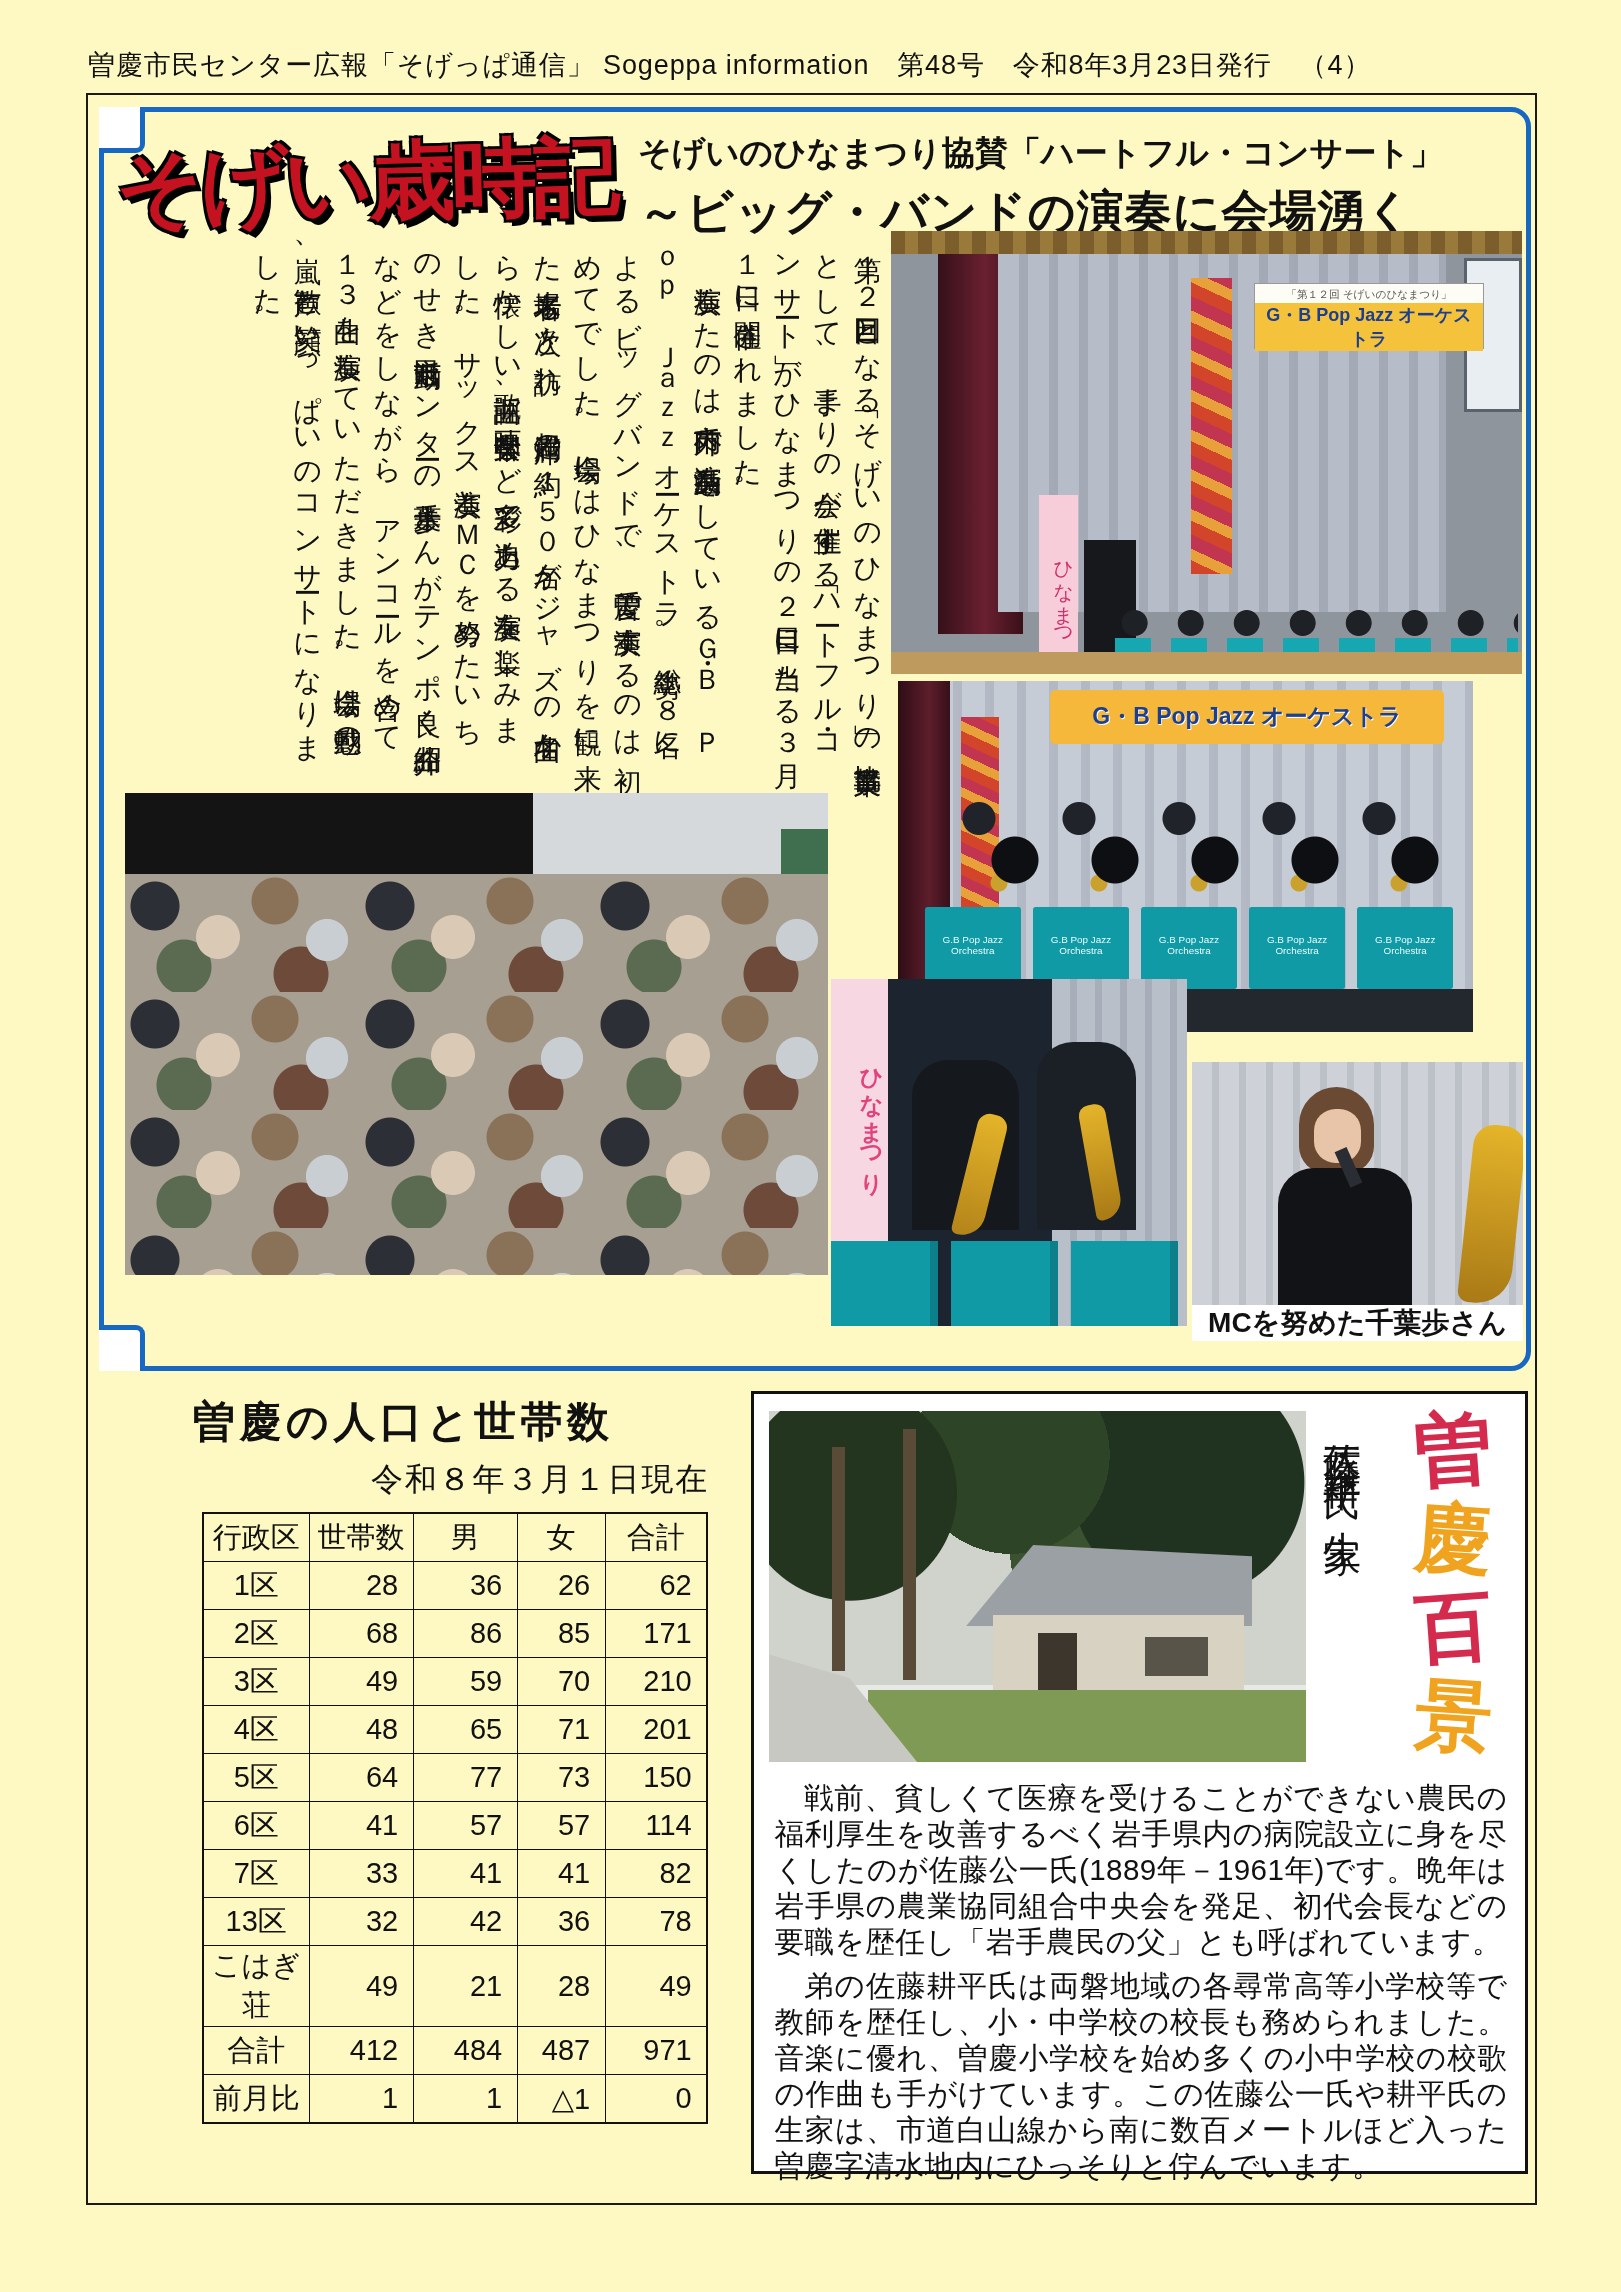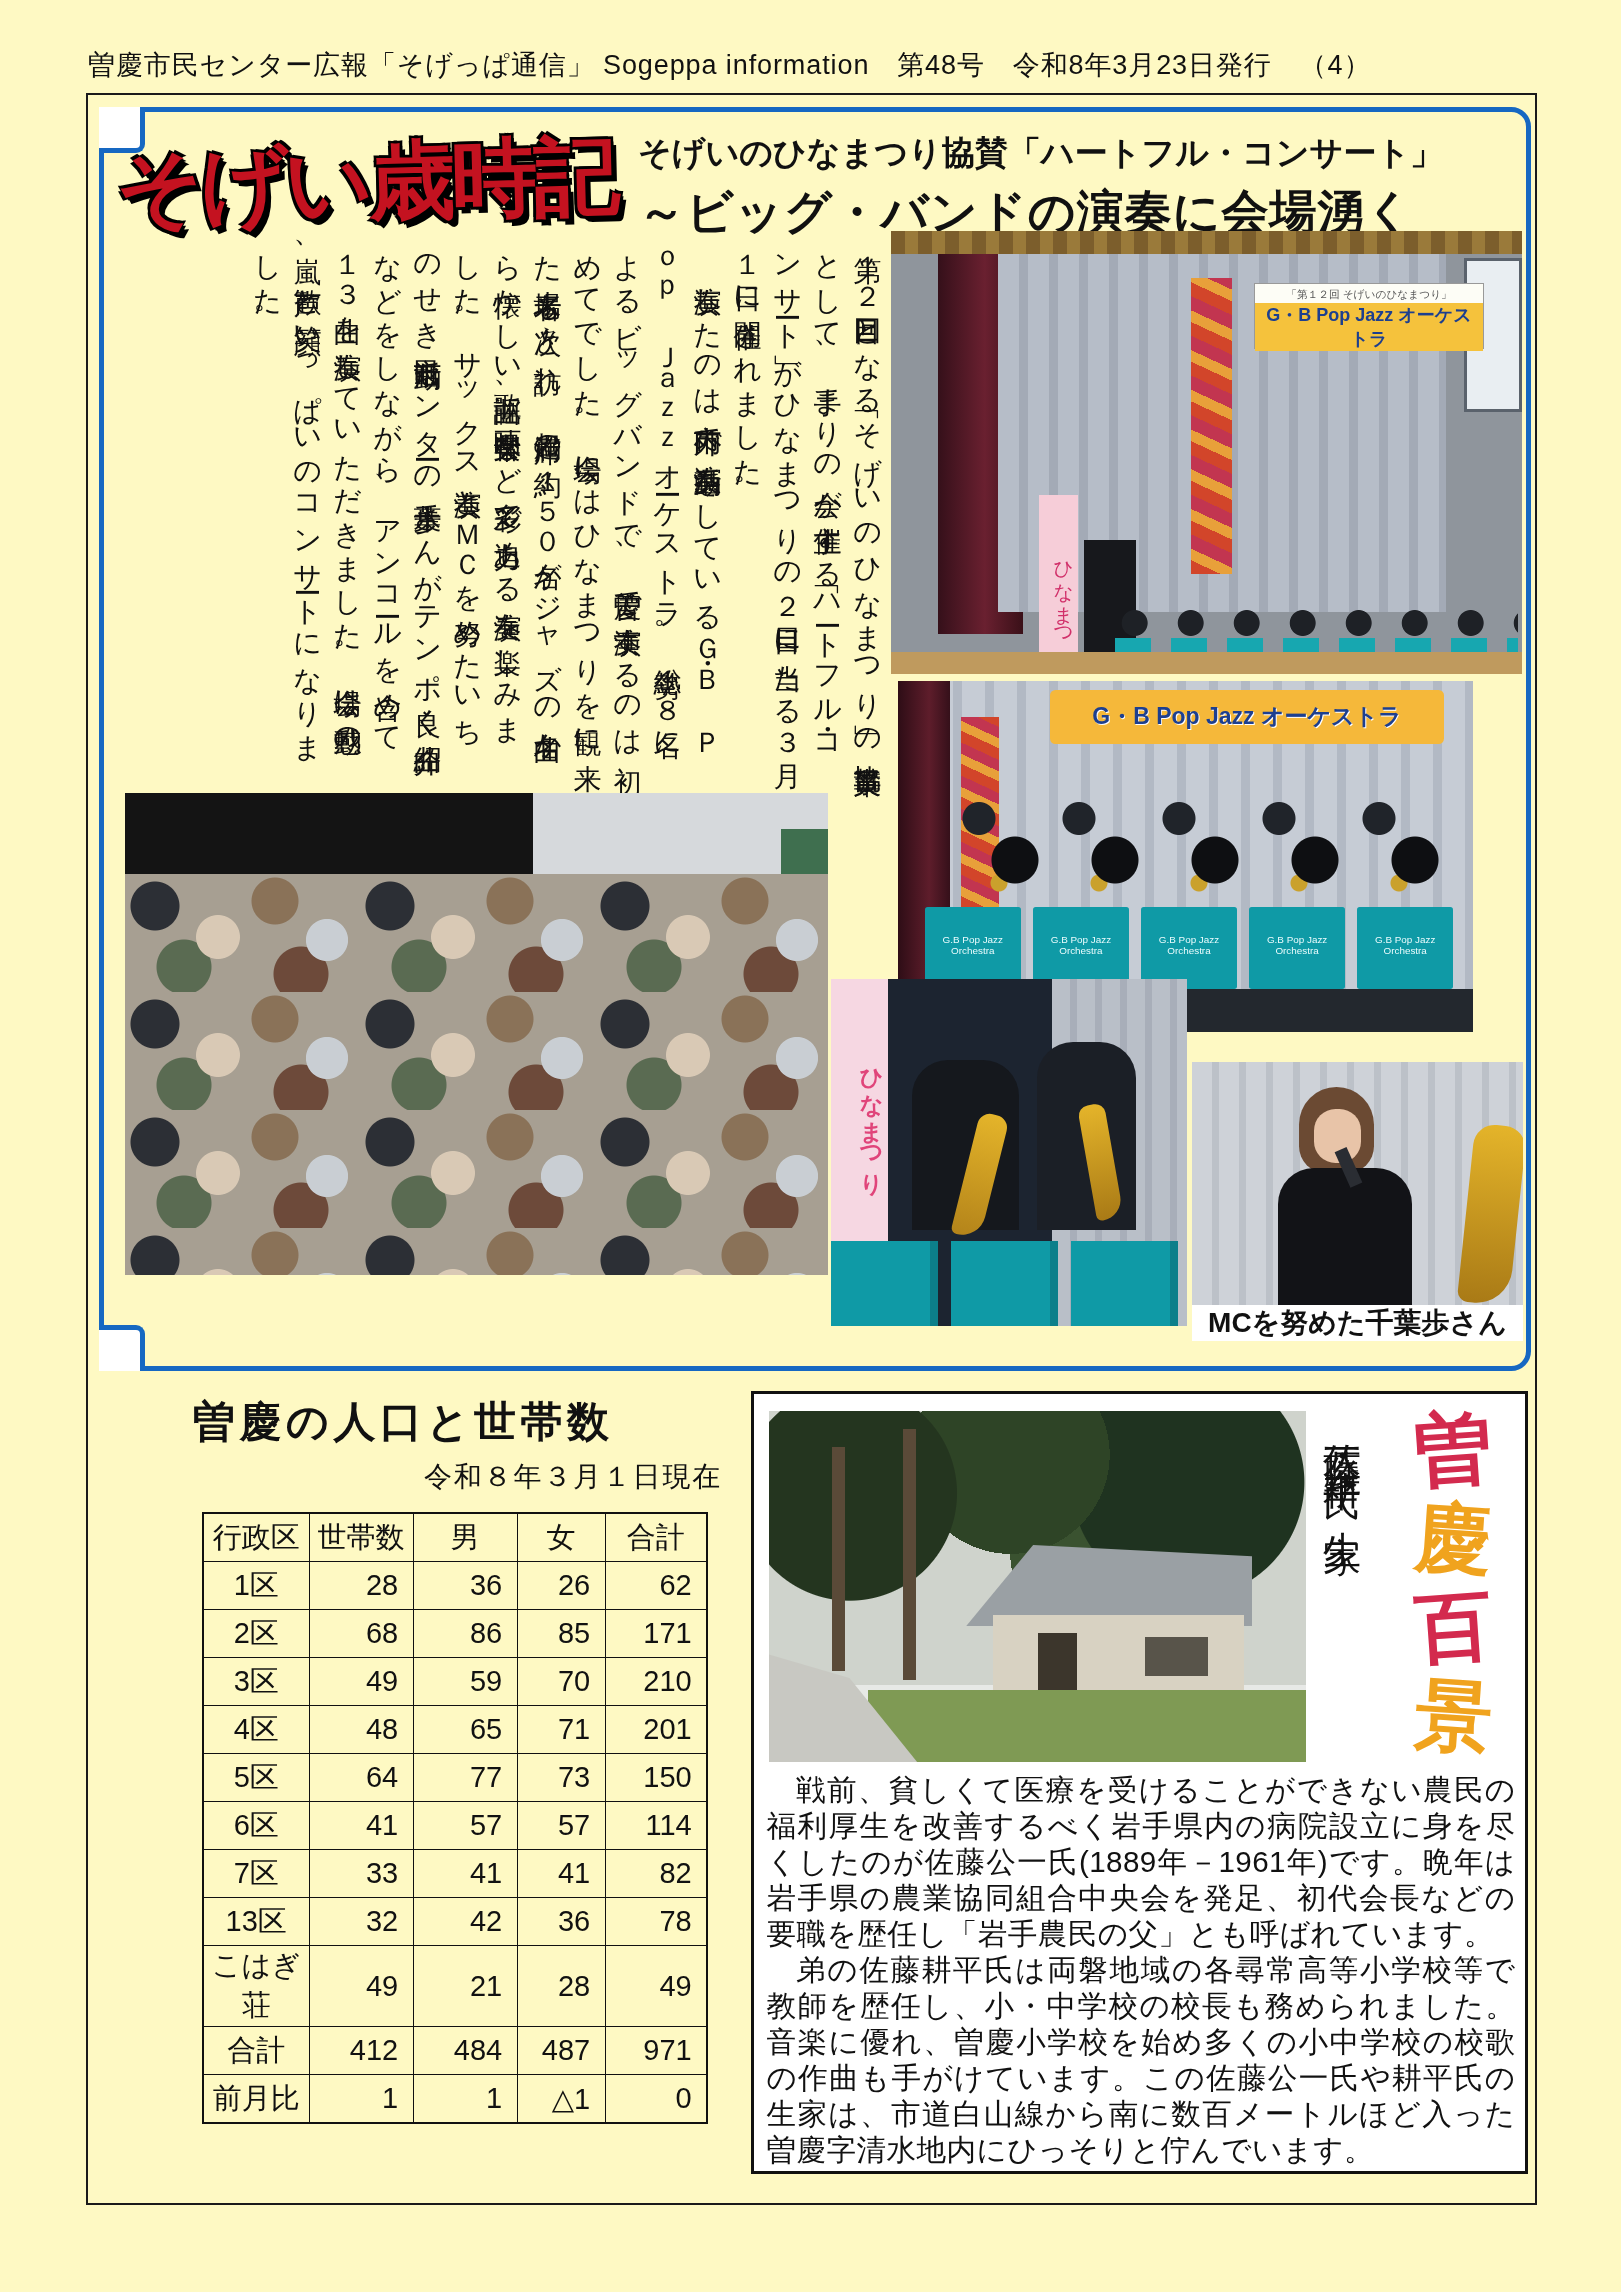--- a/index.html
+++ b/index.html
@@ -109,21 +109,21 @@
   .ph5 .body{left:86px;top:106px;width:134px;height:143px;background:#121317;border-radius:36px 36px 0 0;}
   .ph5 .mic{left:150px;top:86px;width:12.5px;height:39px;background:#2a2d33;transform:rotate(-24deg);}
   .ph5 .sax{right:5.4px;top:63px;width:52px;height:179px;background:linear-gradient(#e4b42a,#a97a16);border-radius:21.5px 21.5px 36px 10.7px;transform:rotate(6deg);}
   .ph5 .capstrip{left:0;bottom:0;width:100%;height:36px;background:#fff;font-size:28px;font-weight:600;text-align:center;line-height:36px;}
 
   
   .aud-caption{position:absolute;left:176px;top:1275px;font-size:30px;line-height:39px;letter-spacing:1.8px;}
 
   
   .pop-title{position:absolute;left:193px;top:1394px;font-size:42px;font-weight:600;letter-spacing:4.5px;}
-  .pop-asof{position:absolute;left:220px;top:1458px;width:502px;text-align:right;font-size:28px;letter-spacing:1.8px;}
+  .pop-asof{position:absolute;left:207px;top:1458px;width:502px;text-align:right;font-size:32px;letter-spacing:1.8px;}
   table.pop{position:absolute;left:202px;top:1512px;width:503px;border-collapse:collapse;table-layout:fixed;
             font-size:29px;}
   table.pop th,table.pop td{border:1.8px solid #111;height:47px;padding:0;margin-left:20px;}
   table.pop{border:2.7px solid #111;}
   table.pop th{font-weight:400;text-align:center;}
   table.pop td.rowhead{text-align:center;}
   table.pop td.num{text-align:right;padding-right:14.3px;}
   col.c0{width:106px;}col.c1{width:104px;}col.c2{width:104px;}col.c3{width:88px;}col.c4{width:102px;}
 
   
@@ -142,21 +142,21 @@
   .house .door{position:absolute;left:269px;top:222px;width:39px;height:68px;background:#3c362c;}
   .house .win{position:absolute;left:376px;top:226px;width:63px;height:39px;background:#58544a;}
   .house .grass{position:absolute;left:99px;top:279px;width:439px;height:72px;background:#7f9a54;}
   .house .road{position:absolute;left:-18px;top:224px;width:179px;height:143px;background:#c8c8c2;
                clip-path:polygon(0 10%,55% 30%,100% 100%,0 100%);}
   .vert-caption{position:absolute;left:562px;top:19.7px;height:347px;writing-mode:vertical-rl;text-orientation:upright;
                 font-family:"Liberation Serif","DejaVu Serif",serif;font-size:38px;letter-spacing:5.4px;}
   .hyakkei{position:absolute;left:641px;top:10.7px;width:116px;height:358px;display:flex;flex-direction:column;align-items:center;}
   .hyakkei span{font-size:77px;font-weight:900;line-height:89px;display:block;}
   .sato-text{position:absolute;left:12.5px;top:378px;width:749px;font-size:29.6px;line-height:36px;letter-spacing:0.4px;text-align:justify;}
-  .sato-text p{margin:0;text-indent:1em;}
+  .sato-text p{margin:8px;text-indent:1em;}
 </style>
 </head>
 <body>
 
 <div class="page">
 
   <div class="masthead">曽慶市民センター広報「そげっぱ通信」 Sogeppa information　第48号　令和8年3月23日発行　（4）</div>
 
   <div class="outer-frame"></div>
 

